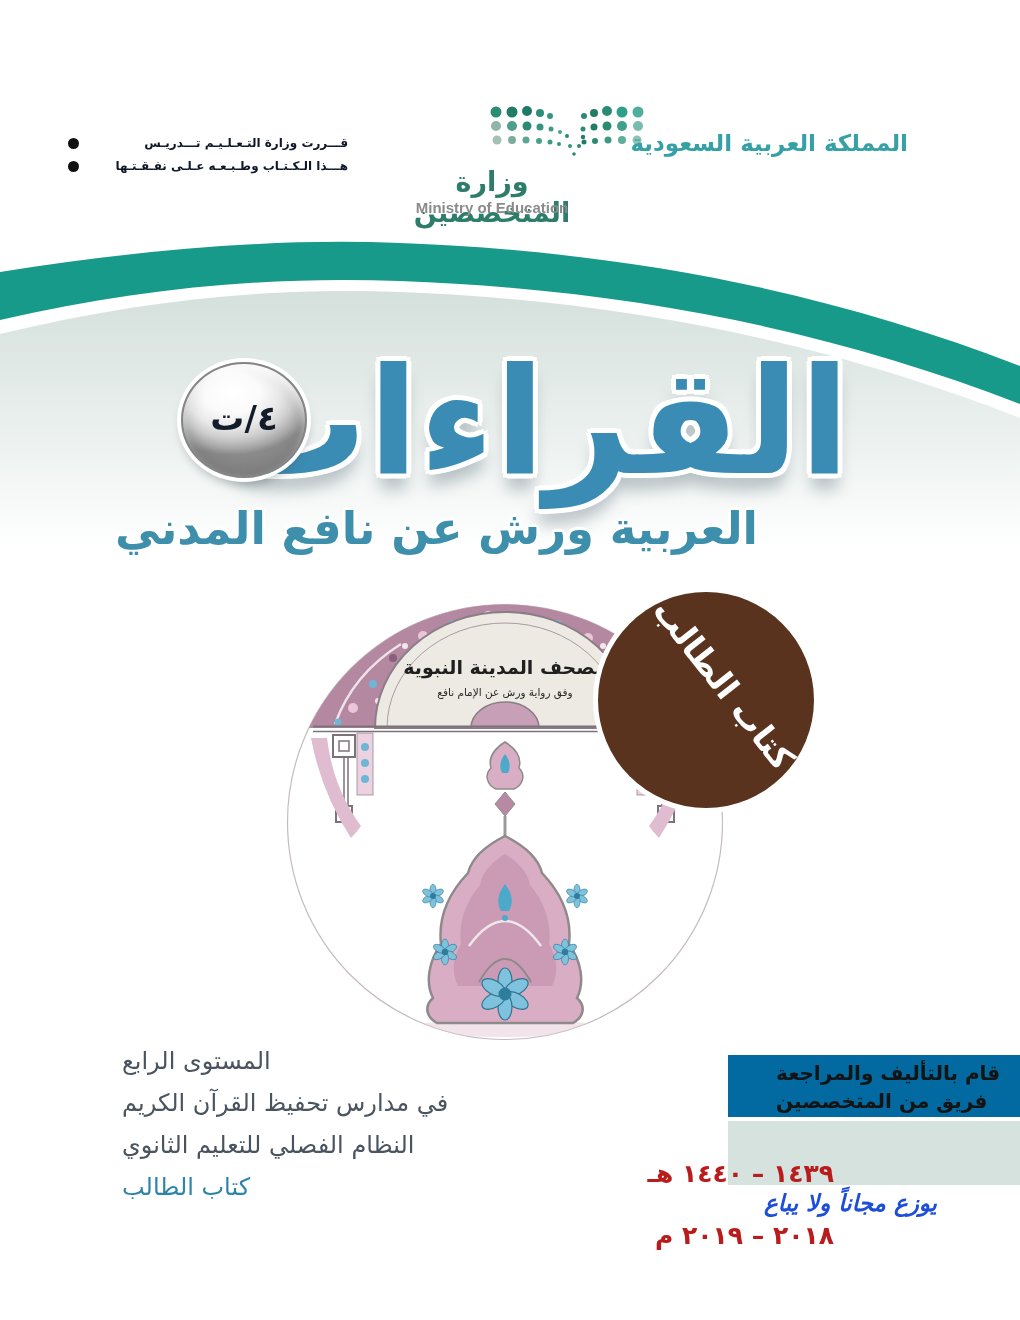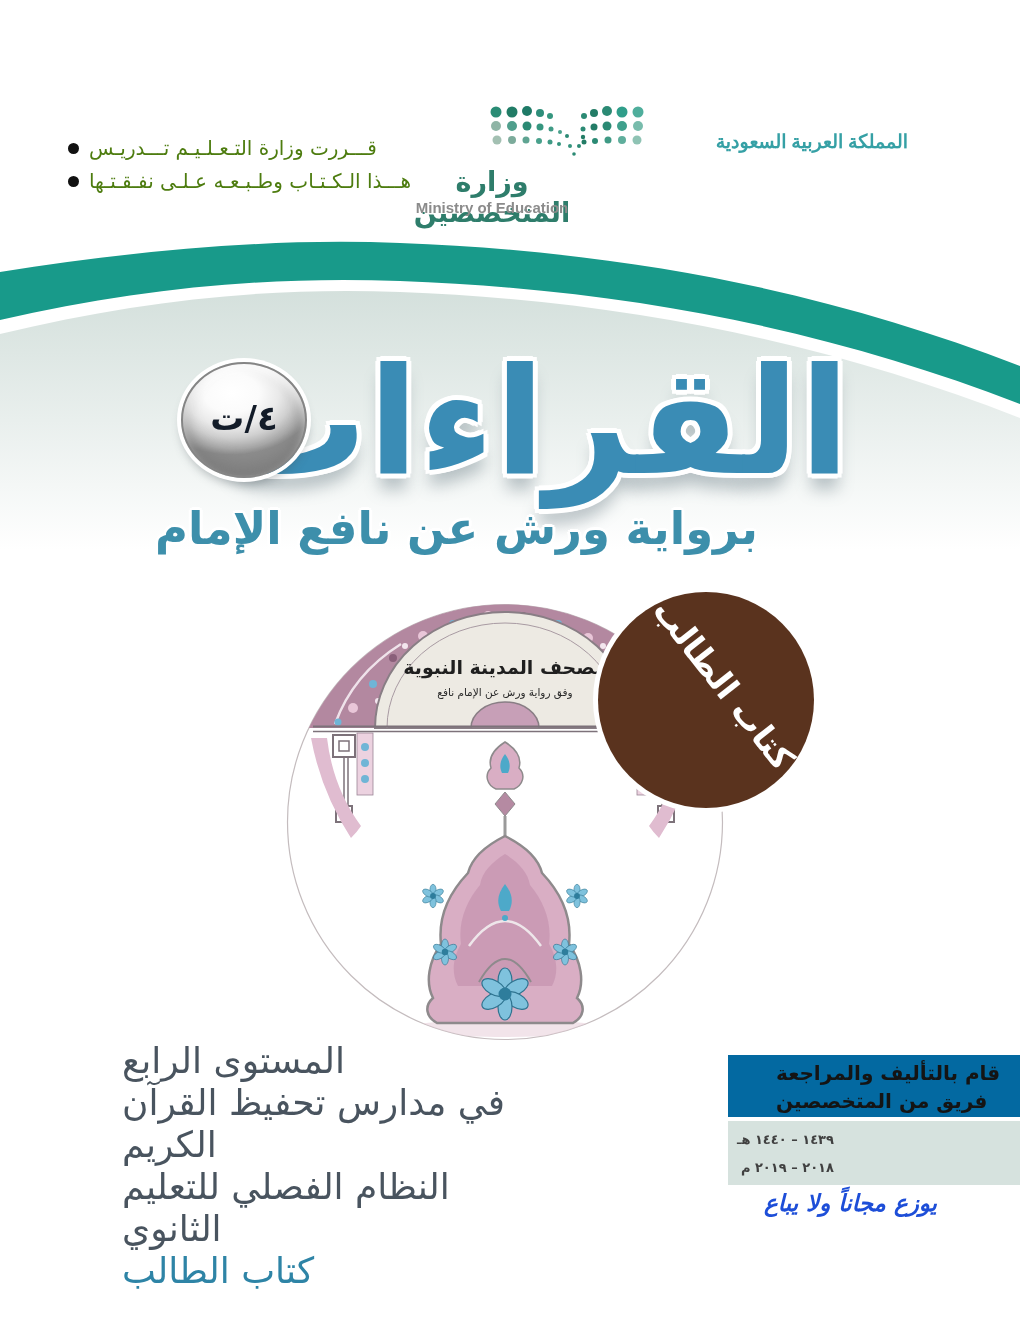--- a/index.html
+++ b/index.html
@@ -4,30 +4,30 @@
 <style>
   html,body{margin:0;padding:0;background:#fff;}
   .page{position:relative;width:1020px;height:1320px;background:#ffffff;overflow:hidden;
         font-family:"DejaVu Sans",sans-serif;}
   .ar{direction:rtl;}
 
   
   .decree{position:absolute;left:68px;top:136px;width:280px;}
   .decree-row{display:flex;align-items:center;margin-bottom:9px;}
   .decree-bullet{width:11px;height:11px;border-radius:50%;background:#111;flex:0 0 auto;margin-right:10px;}
-  .decree-text{flex:1;direction:rtl;text-align:right;font-size:20px;font-weight:normal;color:#4d7c0f;
+  .decree-text{flex:1;direction:rtl;text-align:right;font-size:12px;font-weight:bold;color:#0f172a;
                letter-spacing:.5px;white-space:nowrap;}
 
   .moe-logo-dots{position:absolute;left:487px;top:101px;}
   .moe-name-ar{position:absolute;left:402px;top:166px;width:180px;text-align:center;
                font-size:27px;font-weight:bold;color:#2e7d6b;}
   .moe-name-en{position:absolute;left:402px;top:199px;width:180px;text-align:center;
                font-size:15px;color:#8b8b8b;font-family:"Liberation Sans",sans-serif;font-weight:bold;}
 
-  .kingdom{position:absolute;right:112px;top:130px;font-size:19px;font-weight:bold;color:#35a0a5;white-space:nowrap;font-family:Liberation Serif, serif;}
+  .kingdom{position:absolute;right:112px;top:130px;font-size:23px;font-weight:bold;color:#35a0a5;white-space:nowrap;}
 
   
   .swoosh{position:absolute;left:0;top:230px;}
 
   
   .edition-badge{position:absolute;left:181px;top:362px;width:122px;height:112px;border-radius:50%;
      background:radial-gradient(ellipse 70% 55% at 40% 26%,#ffffff 0%,#fbfbfb 32%,#e9e9e9 55%,#d0d0d0 72%,#a9a9a9 90%,#8d8d8d 100%);
      box-shadow:0 0 0 4px #ffffff,0 7px 10px rgba(70,80,85,.35),inset 0 -12px 16px rgba(110,110,110,.5),inset 0 6px 8px #ffffff;
      border:2px solid #858585;display:flex;align-items:center;justify-content:center;z-index:4;}
   .edition-badge span{font-size:34px;font-weight:bold;color:#131c29;transform:translateY(-2px);}
@@ -48,31 +48,31 @@
   .emblem text{font-family:"DejaVu Sans",sans-serif;}
 
   
   .student-badge{position:absolute;left:598px;top:592px;width:216px;height:216px;border-radius:50%;
      background:#5a331e;box-shadow:0 0 0 5px #ffffff;display:flex;align-items:center;justify-content:center;z-index:5;}
   .student-badge span{display:block;color:#fff;font-size:33px;font-weight:bold;white-space:nowrap;direction:rtl;
      transform:translate(18px,-16px) rotate(52deg);}
 
   
   .level-block{position:absolute;left:122px;top:1040px;width:430px;direction:rtl;text-align:left;
-     font-size:36px;color:#49545f;line-height:42px;}
+     font-size:24px;color:#49545f;line-height:42px;}
   .level-block .teal{color:#2e84a6;}
 
   
   .authors-box{position:absolute;left:728px;top:1055px;width:292px;height:62px;background:#0369a1;
      direction:rtl;text-align:left;box-sizing:border-box;padding:4px 0 0 48px;}
   .authors-box div{font-size:20px;font-weight:bold;color:#141414;line-height:28px;white-space:nowrap;}
   .years-box{position:absolute;left:728px;top:1121px;width:292px;height:64px;background:#d6e2de;
      direction:rtl;text-align:right;box-sizing:border-box;padding:5px 0 0 0;}
-  .years-box div{font-size:13px;font-weight:bold;color:#404040;line-height:28px;white-space:nowrap;
-     transform:translateX(-186px);}
+  .years-box div{font-size:25px;font-weight:bold;color:#b91c1c;line-height:28px;white-space:nowrap;
+     transform:translateX(-186px);margin-top:34px;}
   .distribution{position:absolute;left:728px;top:1190px;width:292px;direction:rtl;text-align:left;
      box-sizing:border-box;padding-left:36px;font-size:23px;font-weight:bold;color:#1d4ed8;white-space:nowrap;font-style:italic;}
 </style>
 </head>
 <body>
 
 <div class="page">
 
   <div class="decree">
     <div class="decree-row">
@@ -141,21 +141,21 @@
     </defs>
     <path d="M0,104 C140,70 270,57 400,62 C640,71 840,118 1020,188 L1020,350 L0,350 Z" fill="url(#gfade)"></path>
     <path d="M0,42 C140,20 270,8 400,13 C640,22 840,66 1020,136 L1020,174 C840,104 640,60 400,51 C270,46 140,58 0,90 Z" fill="#189a8a"></path>
   </svg>
 
   <div class="edition-badge">
     <span class="ar">٤/ت</span>
   </div>
 
   <div class="book-title">القراءات</div>
-  <div class="book-subtitle">برواية ورش عن نافع الإمام</div>
+  <div class="book-subtitle">العربية ورش عن نافع المدني</div>
 
   <svg class="emblem" width="444" height="452" viewBox="0 0 444 452">
     <defs>
         <clipPath id="emblemClip">
           <circle cx="222" cy="226" r="217.5"></circle>
         </clipPath>
       </defs>
     <circle cx="222" cy="226" r="217.5" fill="#ffffff" stroke="#c4bcbe" stroke-width="1.2"></circle>
     <g clip-path="url(#emblemClip)">
 

